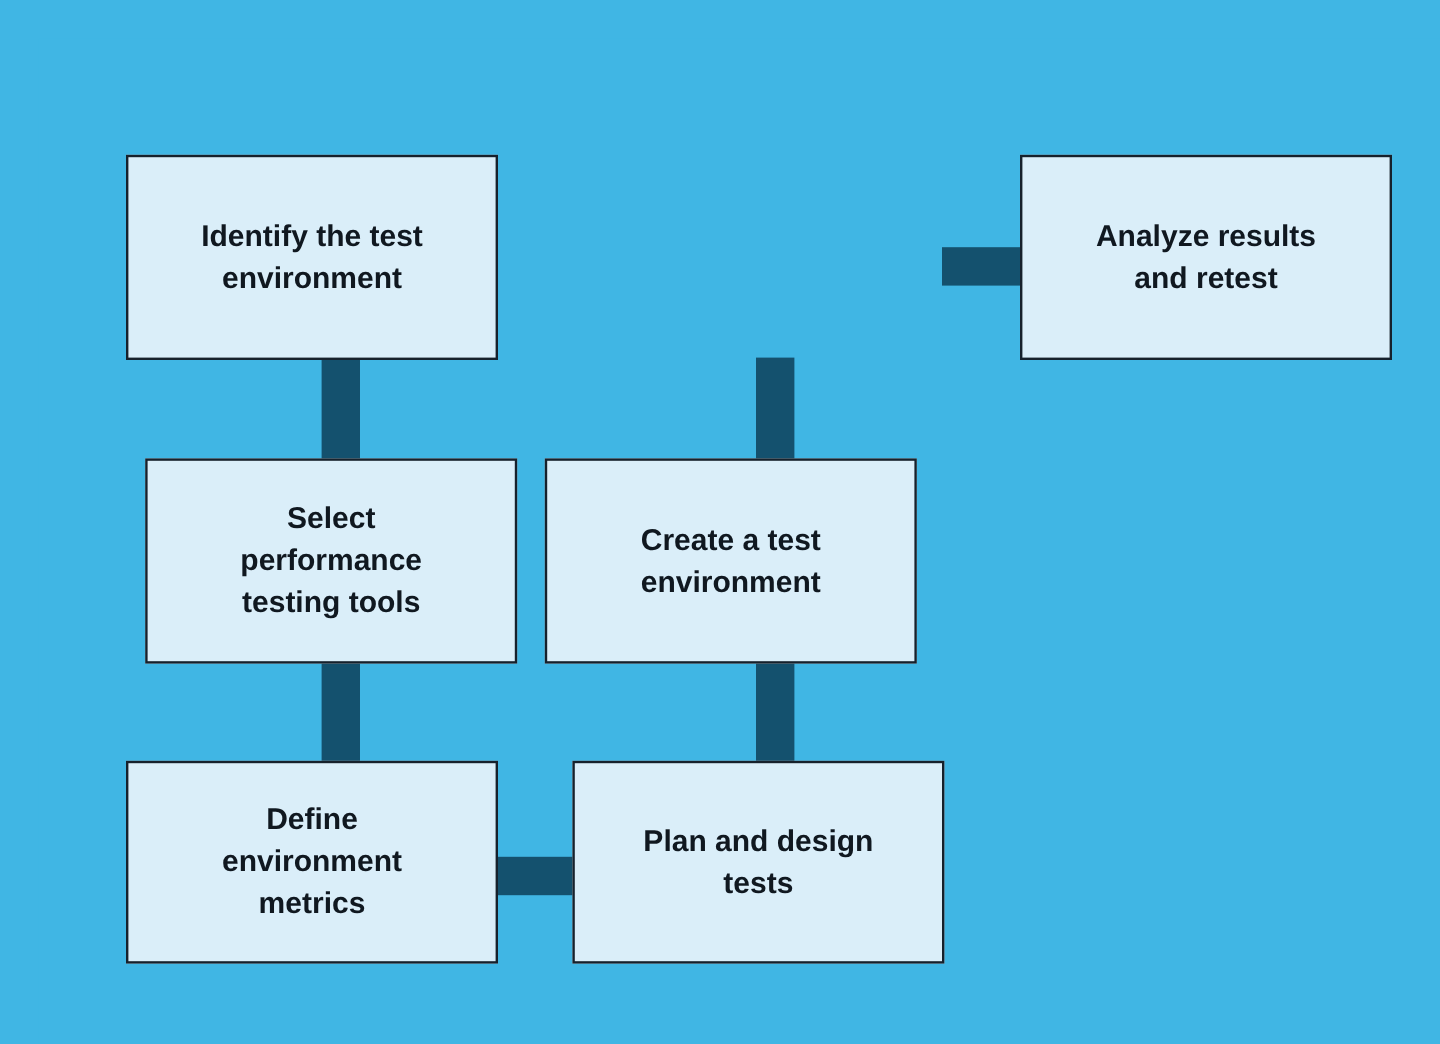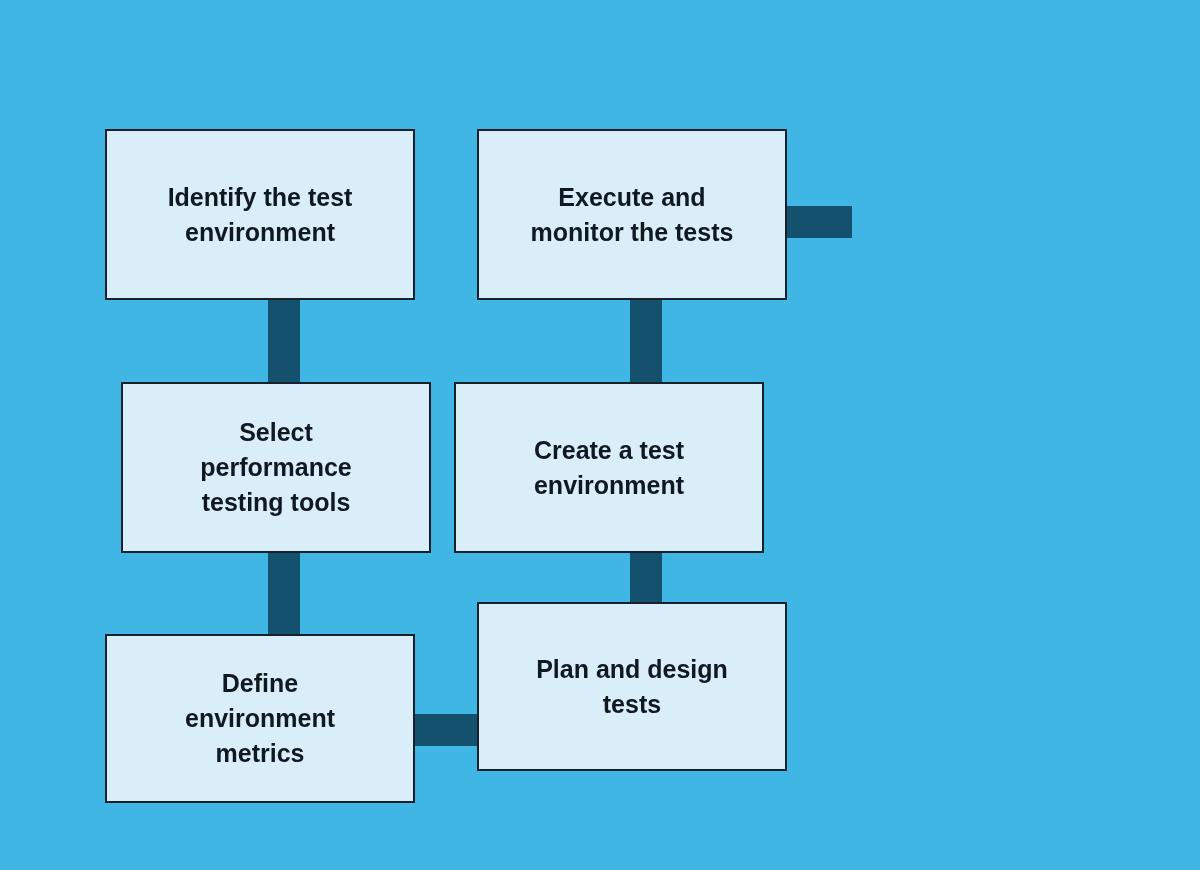--- a/index.html
+++ b/index.html
@@ -37,21 +37,21 @@
     font-size: 25px;
     line-height: 35px;
     color: var(--text);
   }
   .n1 { left: 73px;  top: 97px; }
   .n2 { left: 445px; top: 97px; }
   .n3 { left: 818px; top: 97px; }
   .n4 { left: 89px;  top: 350px; }
   .n5 { left: 422px; top: 350px; }
   .n6 { left: 73px;  top: 602px; height: 169px; }
-  .n7 { left: 445px; top: 570px; height: 169px; }
+  .n7 { left: 445px; top: 602px; height: 169px; }
   .connector {
     position: absolute;
     background: var(--connector);
   }
   .c-v1 { left: 236px; top: 266px; width: 3px;  height: 86px; }
   .c-v2 { left: 236px; top: 519px; width: 3px;  height: 85px; }
   .c-v3 { left: 598px; top: 266px; width: 3px;  height: 86px; }
   .c-v4 { left: 598px; top: 519px; width: 3px;  height: 85px; }
   .c-h1 { left: 753px; top: 174px; width: 67px; height: 3px; }
   .c-h2 { left: 381px; top: 682px; width: 66px; height: 3px; }
@@ -64,23 +64,23 @@
   <div class="connector c-v1"></div>
   <div class="connector c-v2"></div>
   <div class="connector c-v3"></div>
   <div class="connector c-v4"></div>
   <div class="connector c-h1"></div>
   <div class="connector c-h2"></div>
 
   <div class="node n1">Identify the test
 environment</div>
 
-  <div class="node n2">Execute and
-monitor the tests</div>
 
+  <div class="node n3">Analyze results
+and retest</div>
 
   <div class="node n4">Select
 performance
 testing tools</div>
 
   <div class="node n5">Create a test
 environment</div>
 
   <div class="node n6">Define
 environment

